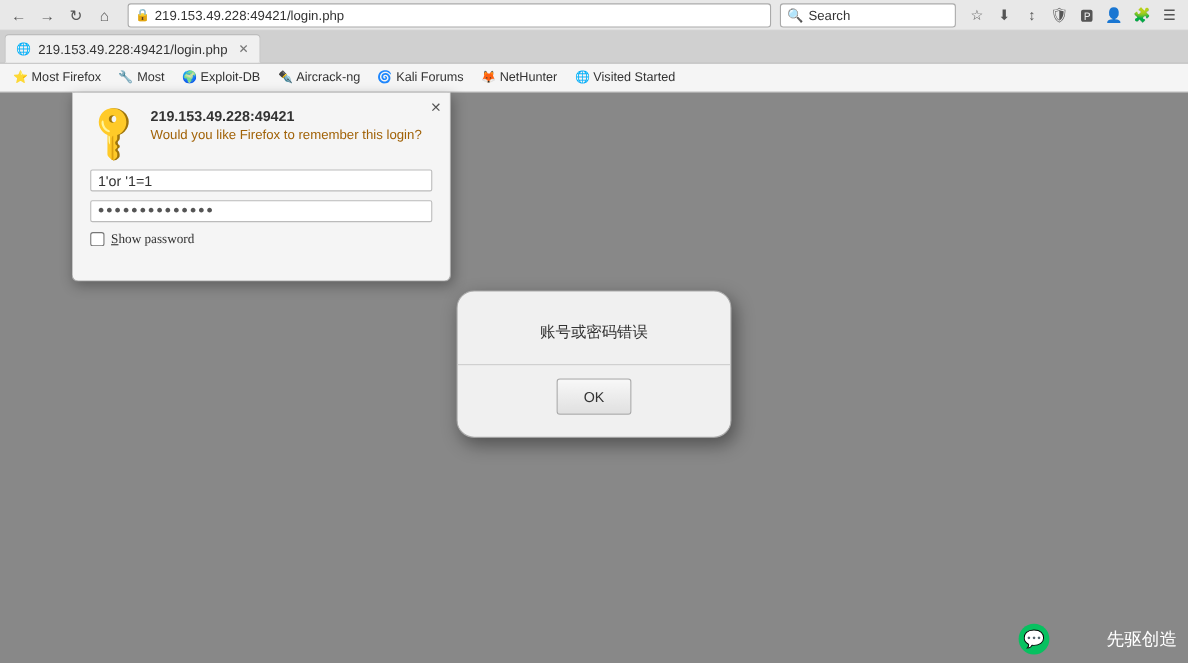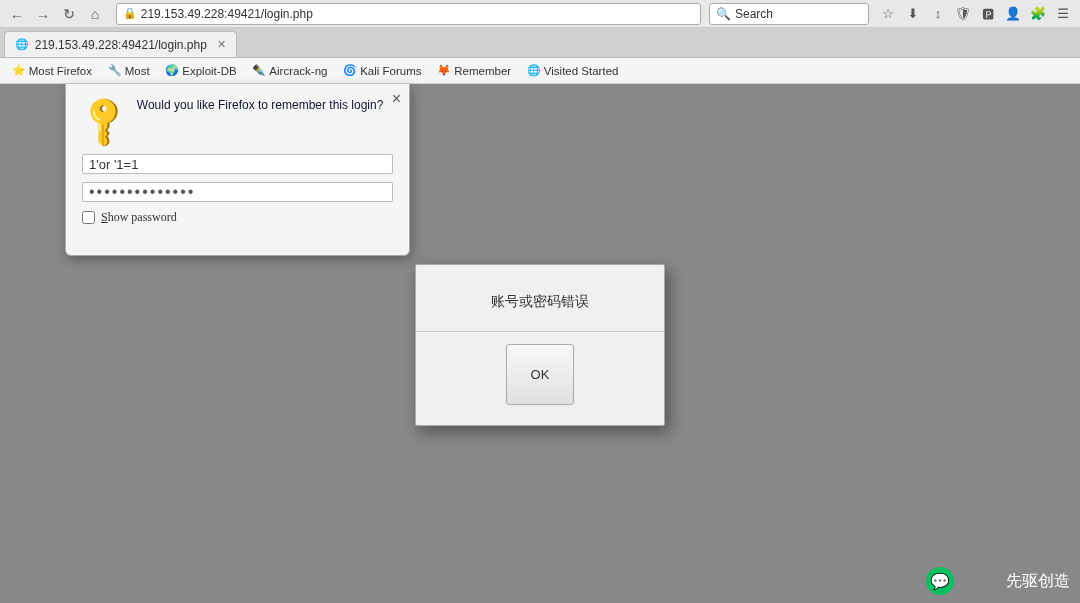--- a/index.html
+++ b/index.html
@@ -222,21 +222,21 @@
 
     .popup-domain {
       font-size: 13px;
       font-weight: bold;
       color: #333;
       margin-bottom: 2px;
     }
 
     .popup-question {
       font-size: 12px;
-      color: #0f172a;
+      color: #a16207;
     }
 
     .popup-field {
       width: 100%;
       height: 20px;
       border: 1px solid #bbb;
       border-radius: 2px;
       padding: 0 6px;
       font-size: 13px;
       background: white;
@@ -305,21 +305,21 @@
     }
 
     
     .alert-dialog {
       position: absolute;
       top: 180px;
       left: 415px;
       width: 250px;
       background: #f0f0f0;
       border: 1px solid #aaa;
-      border-radius: 2px;
+      border-radius: 16px;
       box-shadow: 4px 6px 16px rgba(0,0,0,0.4);
       z-index: 200;
       overflow: hidden;
     }
 
     .alert-content {
       padding: 28px 20px 20px 20px;
       text-align: center;
     }
 
@@ -330,21 +330,21 @@
     }
 
     .alert-separator {
       height: 1px;
       background: #ccc;
       margin: 0 -20px 12px -20px;
     }
 
     .alert-ok-btn {
       display: inline-block;
-      padding: 22px 24px;
+      padding: 8px 24px;
       font-size: 13px;
       background: linear-gradient(to bottom, #f8f8f8, #e0e0e0);
       border: 1px solid #aaa;
       border-radius: 3px;
       cursor: pointer;
       color: #333;
     }
 
     
     .watermark {
@@ -434,36 +434,37 @@
     <div class="bookmark-item">
       <span class="bookmark-icon">✒️</span>
       <span>Aircrack-ng</span>
     </div>
     <div class="bookmark-item">
       <span class="bookmark-icon">🌀</span>
       <span>Kali Forums</span>
     </div>
     <div class="bookmark-item">
       <span class="bookmark-icon">🦊</span>
-      <span>Remember</span>
+      <span>NetHunter</span>
     </div>
     <div class="bookmark-item">
       <span class="bookmark-icon">🌐</span>
       <span>Visited Started</span>
     </div>
   </div>
 
   <div class="page-content">
 
     <div class="password-popup">
       <button class="popup-close">×</button>
 
       <div class="popup-header">
         <span class="key-icon">🔑</span>
         <div class="popup-title-block">
+          <div class="popup-domain">219.153.49.228:49421</div>
           <div class="popup-question">Would you like Firefox to remember this login?</div>
         </div>
       </div>
 
       <input class="popup-field" type="text" value="1'or '1=1" style="">
 
       <input class="popup-field password-field" type="password" value="passwordhidden" style="">
 
       <div class="show-password-row">
         <input type="checkbox" class="show-password-checkbox" style="">

